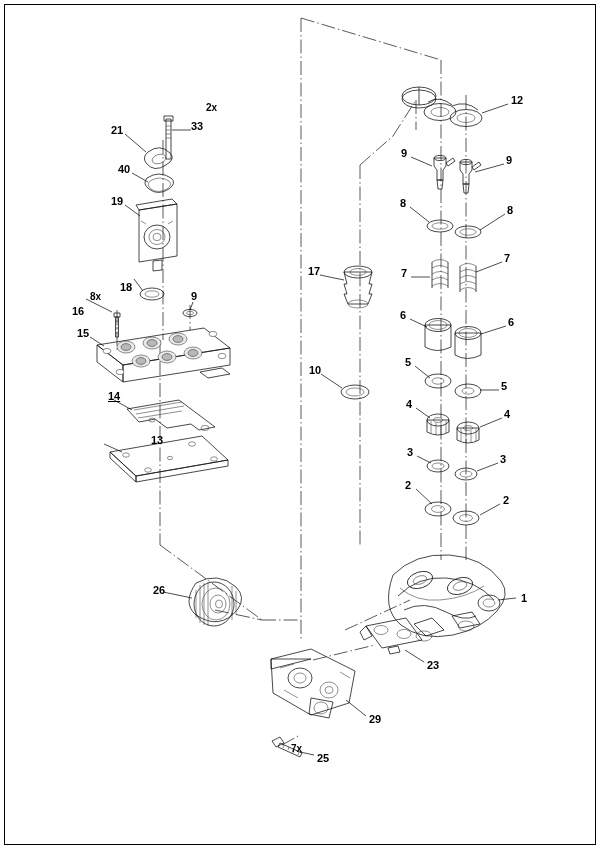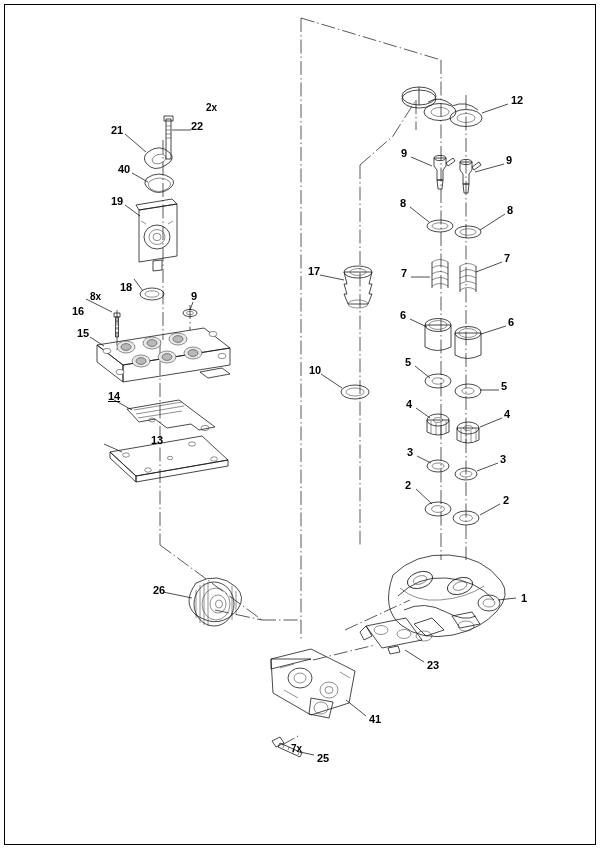--- a/index.html
+++ b/index.html
@@ -420,22 +420,22 @@
   <div class="callout" style="left:511px; top:94px;">12</div>
   <div class="callout" style="left:106px;  top:434px;margin-left:45px;">13</div>
   <div class="callout" style="left:108px; top:390px;text-decoration:underline;">14</div>
   <div class="callout" style="left:77px;  top:327px;text-align:right;">15</div>
   <div class="callout" style="left:72px;  top:289px;margin-top:16px;">16</div>
   <div class="callout" style="left:191px; top:290px;">9</div>
   <div class="callout" style="left:120px; top:269px;margin-top:12px;">18</div>
   <div class="callout" style="left:111px; top:195px;">19</div>
   <div class="callout" style="left:118px; top:163px;">40</div>
   <div class="callout" style="left:111px; top:124px;">21</div>
-  <div class="callout" style="left:191px; top:120px;">22</div>
+  <div class="callout" style="left:191px; top:120px;">33</div>
   <div class="callout" style="left:427px; top:659px;">23</div>
-  <div class="callout" style="left:369px; top:713px;">41</div>
+  <div class="callout" style="left:369px; top:713px;">29</div>
   <div class="callout" style="left:317px; top:752px;">25</div>
   <div class="callout" style="left:153px; top:584px;">26</div>
 
   <div class="qty" style="left:174px; top:102px;margin-left:32px;">2x</div>
   <div class="qty" style="left:90px;  top:291px;">8x</div>
   <div class="qty" style="left:291px; top:743px;">7x</div>
 </div>
 
 </body></html>

